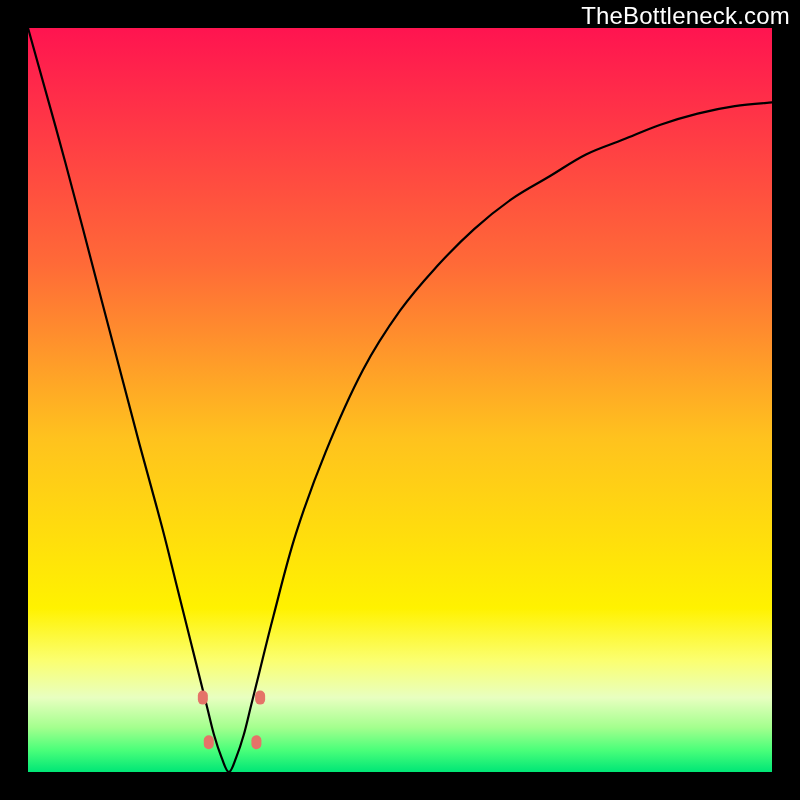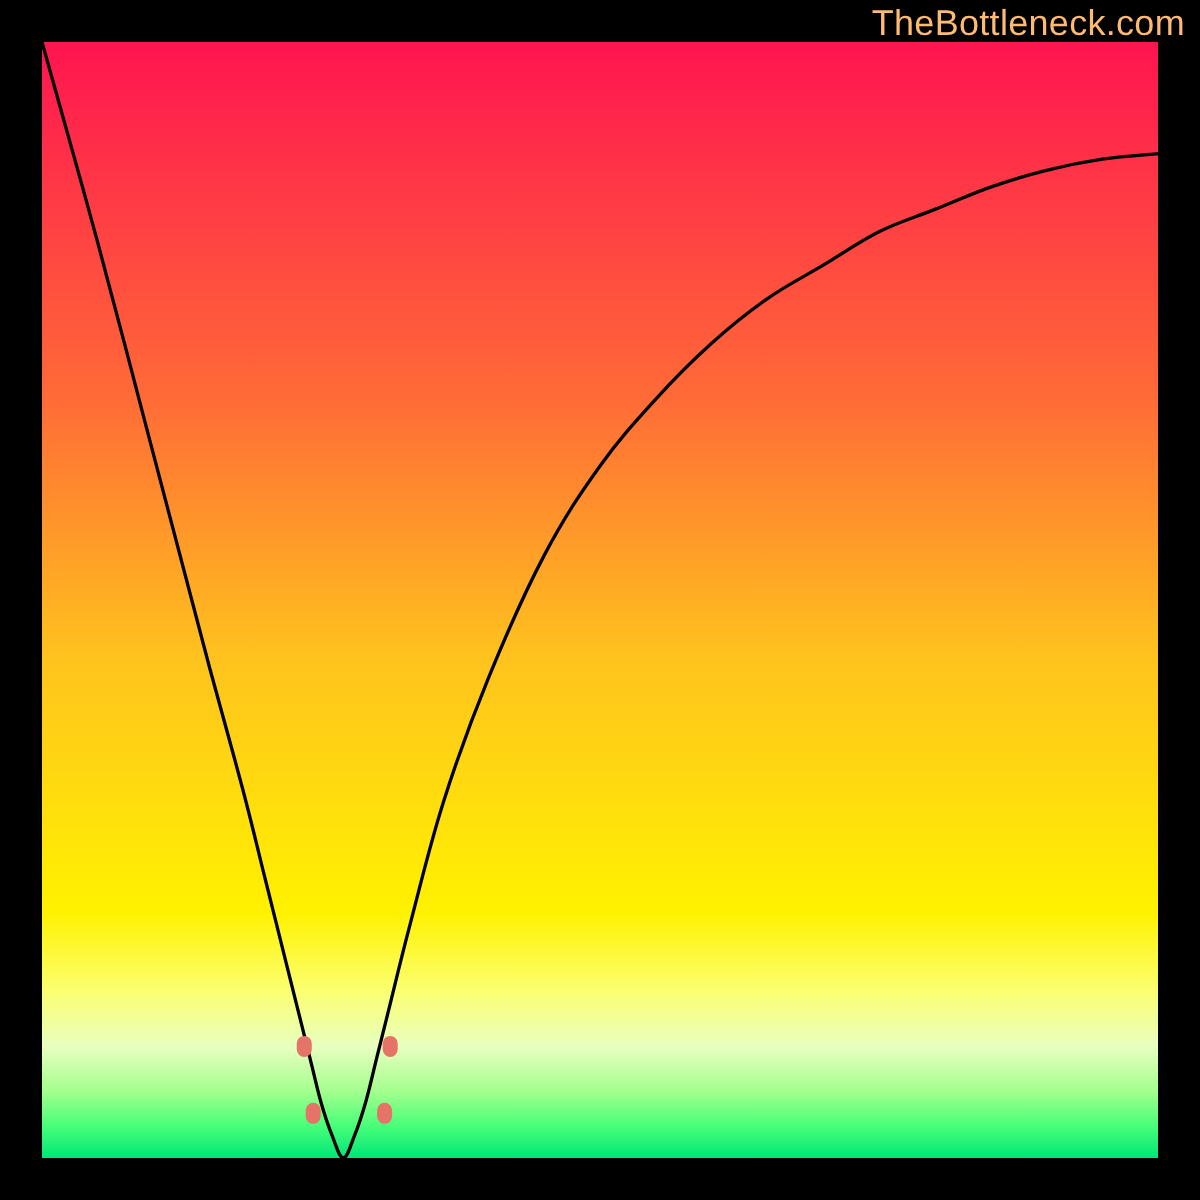--- a/index.html
+++ b/index.html
@@ -23,21 +23,21 @@
     top: 28px;
     left: 28px;
     width: 744px;
     height: 744px;
     overflow: hidden;
   }
   .watermark {
     position: absolute;
     top: 2px;
     right: 10px;
-    color: #fdba74;
+    color: #ffffff;
     font-size: 24px;
     font-weight: 500;
     letter-spacing: 0.2px;
     user-select: none;
   }
   svg { display: block; }
 </style>
 </head>
 <body>
 

